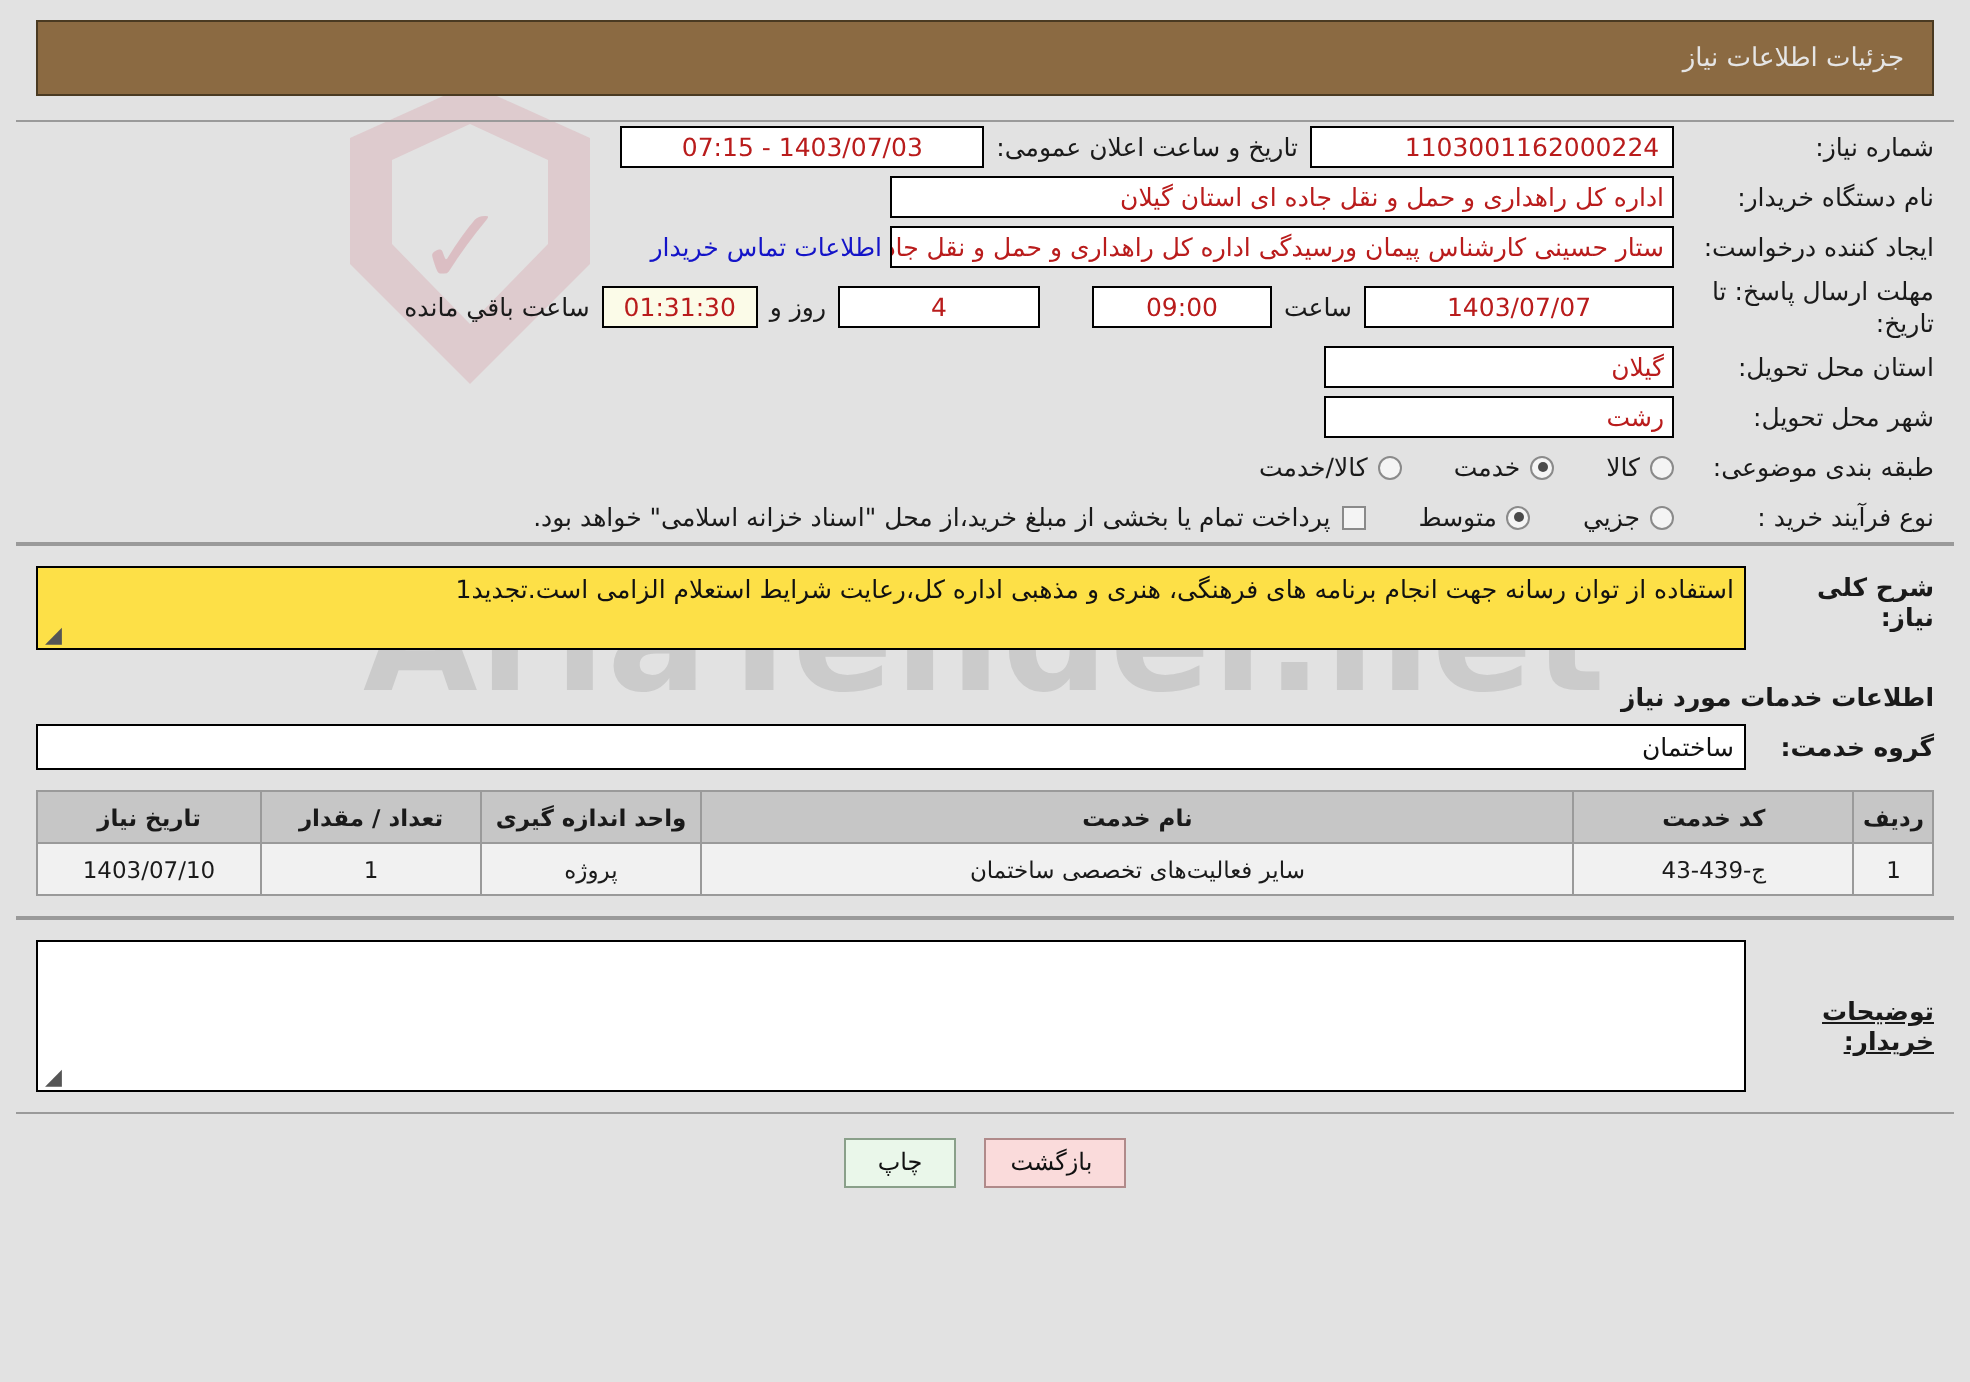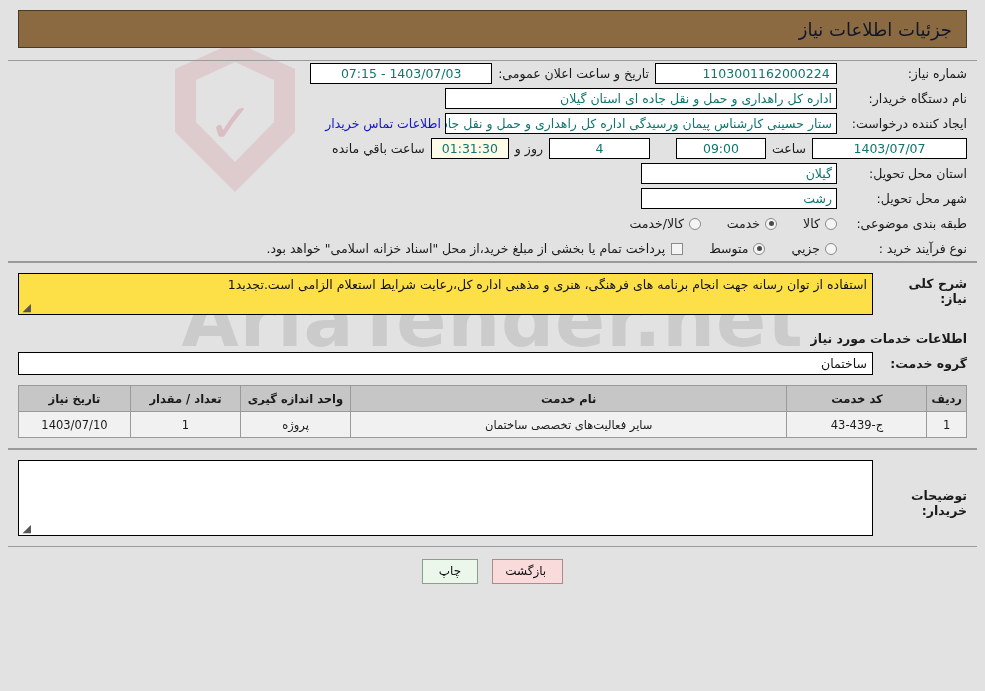--- a/index.html
+++ b/index.html
@@ -64,22 +64,22 @@
     margin: 10px 18px 0 18px;
     height: 38px;
     background: #8b6a42;
     border: 1px solid #4a3a22;
     display: flex;
     align-items: center;
     justify-content: flex-start;
     padding: 0 14px;
   }
   .title-bar .title-text {
-    color: #0f172a;
-    font-size: 18px;
+    color: #e5e5e5;
+    font-size: 13px;
   }
 
   
   .panel {
     margin: 0 8px;
     border-top: 1px solid #9a9a9a;
     border-bottom: 1px solid #9a9a9a;
     position: relative;
   }
   .panel.first { margin-top: 12px; border-top: 1px solid #9a9a9a; }
@@ -100,35 +100,35 @@
     color: #1a1a1a;
     padding-left: 8px;
   }
   .lbl.two-line { line-height: 1.25; }
 
   .fld {
     border: 1px solid #000;
     background: #fff;
     height: 21px;
     font-size: 12.5px;
-    color: #0f766e;
+    color: #b91c1c;
     display: flex;
     align-items: center;
     padding: 0 4px;
     overflow: hidden;
     white-space: nowrap;
   }
 
   .w-need-no  { width: 182px; justify-content: center; padding-left: 44px; }
   .w-long     { width: 392px; }
   .w-date     { width: 155px; justify-content: center; }
   .w-time     { width: 90px;  justify-content: center; }
   .w-days     { width: 101px; justify-content: center; }
   .w-count    { width: 78px;  justify-content: center; background:#fbfbe8; }
-  .w-prov     { width: 196px; }
+  .w-prov     { width: 175px; }
   .w-ann      { width: 182px; justify-content: center; }
 
   .inline-lbl {
     font-size: 12.5px;
     color: #1a1a1a;
     padding: 0 6px;
     white-space: nowrap;
   }
   .link {
     color: #1414c8;
@@ -260,21 +260,21 @@
   .col-unit  { width: 110px; }
   .col-qty   { width: 110px; }
   .col-date  { width: 112px; }
 
   
   .panel-comments { padding: 10px; }
   .cmt-row { display: flex; align-items: flex-start; }
   .cmt-lbl {
     width: 94px; flex: 0 0 94px;
     font-size: 12.5px; font-weight: bold; color:#1a1a1a;
-    text-align: right; padding-left: 6px; padding-top: 28px;
+    text-align: right; padding-left: 6px; padding-top: 28px; text-decoration: underline;
   }
   .cmt-box {
     flex: 1 1 auto;
     border: 1px solid #000;
     background: #fff;
     height: 76px;
     position: relative;
   }
 
   
@@ -327,20 +327,21 @@
       <span class="fld w-long">اداره کل راهداری و حمل و نقل جاده ای استان گیلان</span>
     </div>
 
     <div class="row">
       <span class="lbl">ایجاد کننده درخواست:</span>
       <span class="fld w-long">ستار حسینی کارشناس پیمان ورسیدگی اداره کل راهداری و حمل و نقل جاده ای</span>
       <a class="link" href="#">اطلاعات تماس خریدار</a>
     </div>
 
     <div class="row">
+      <span class="lbl two-line">مهلت ارسال پاسخ: تا تاریخ:</span>
       <span class="fld w-date">1403/07/07</span>
       <span class="inline-lbl">ساعت</span>
       <span class="fld w-time">09:00</span>
       <span class="fld w-days" style="margin-right:26px">4</span>
       <span class="inline-lbl">روز و</span>
       <span class="fld w-count">01:31:30</span>
       <span class="inline-lbl">ساعت باقي مانده</span>
     </div>
 
     <div class="row">

